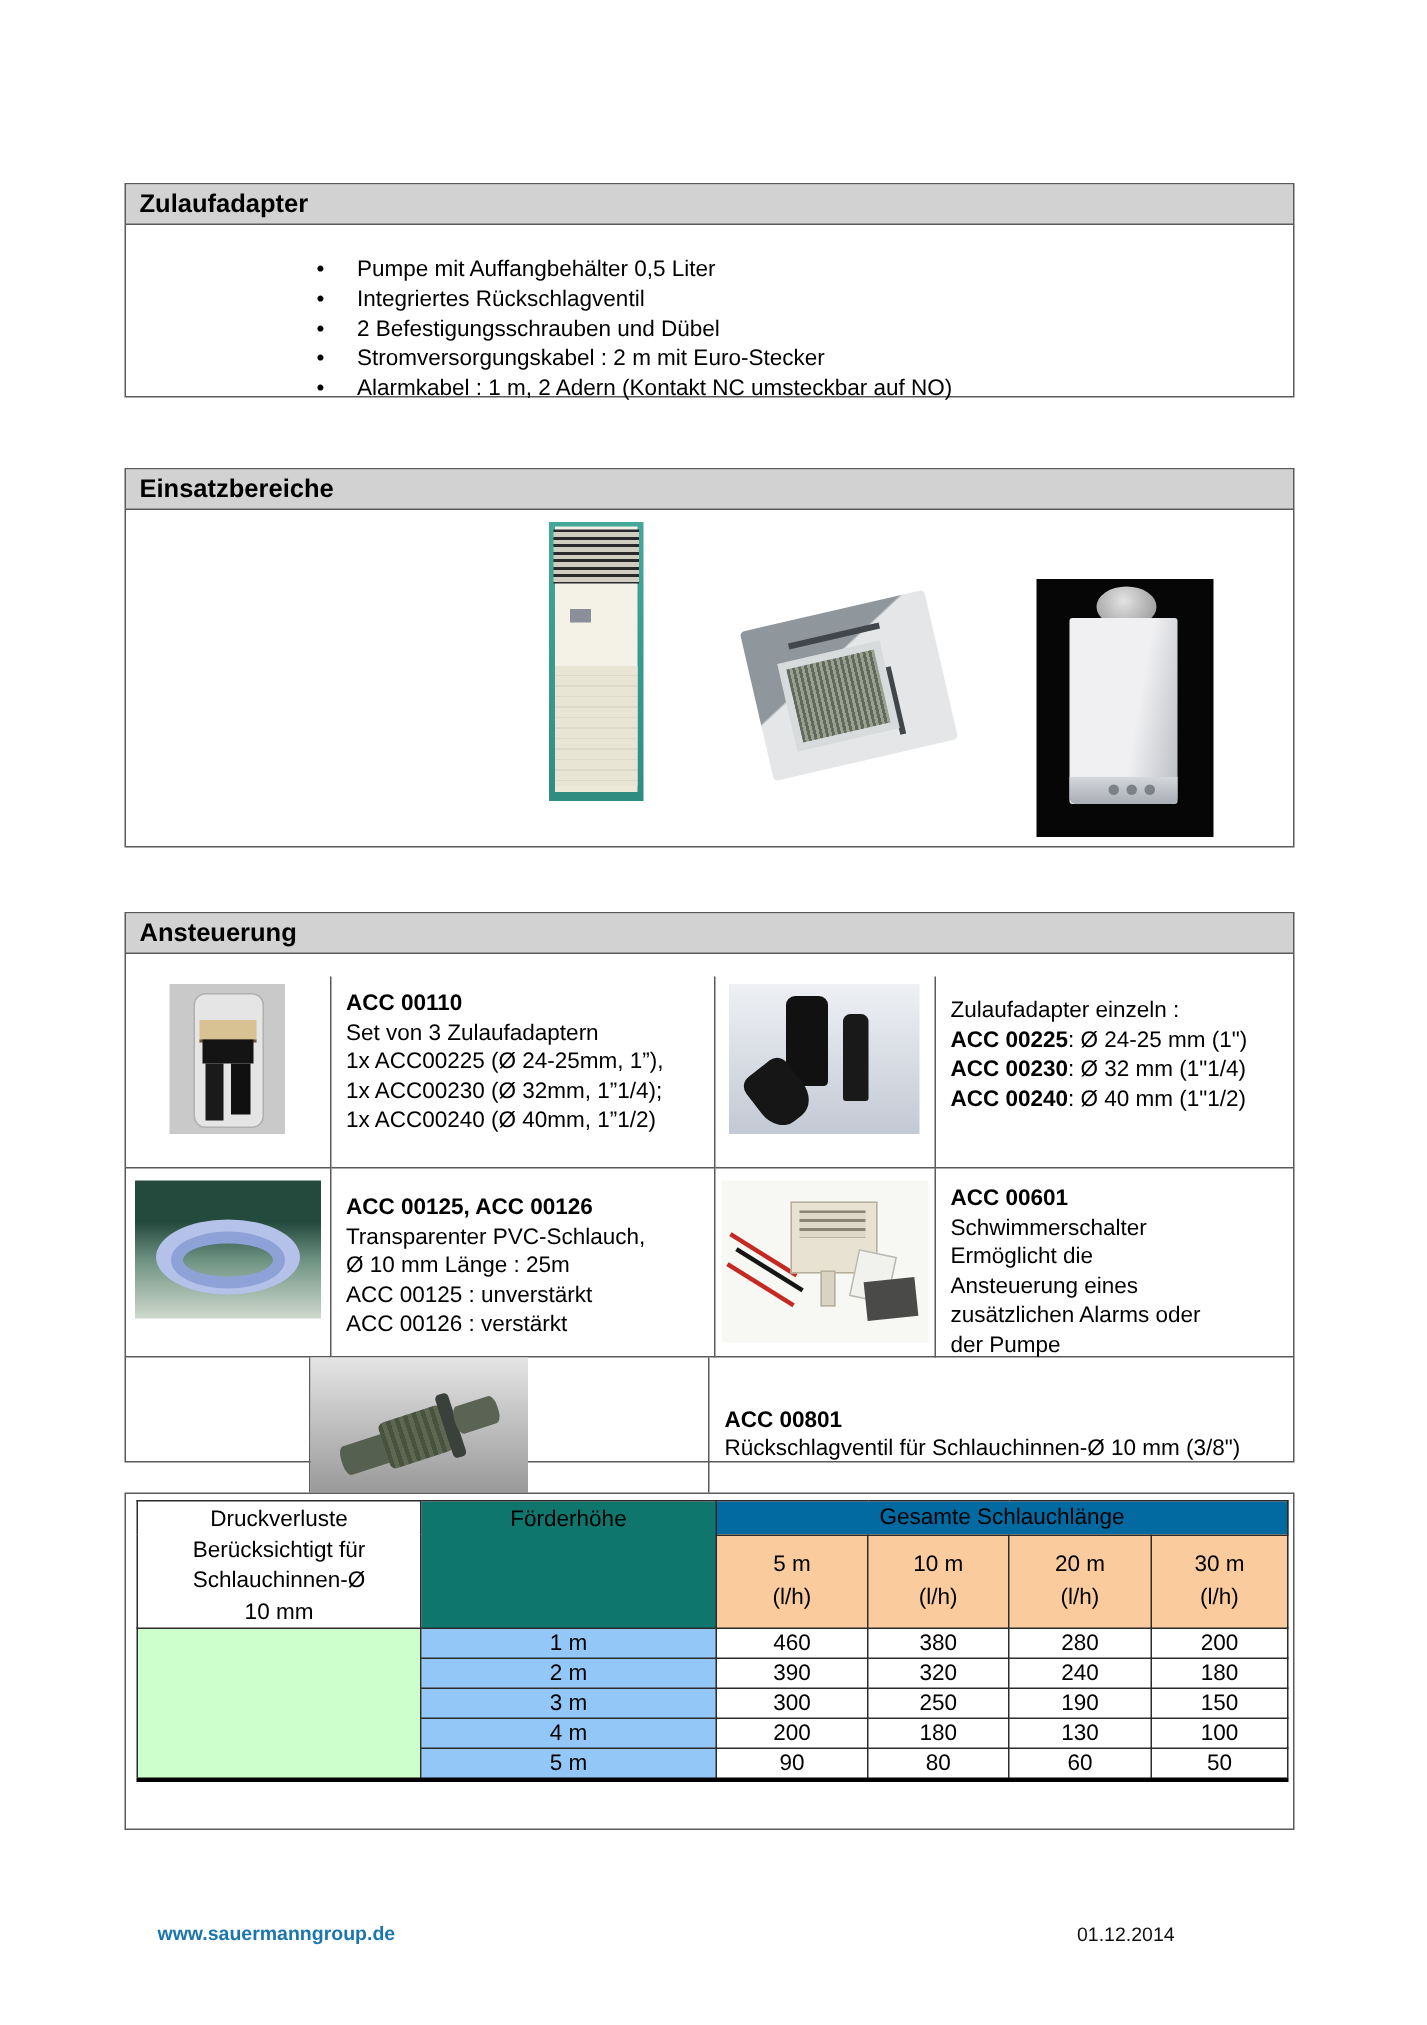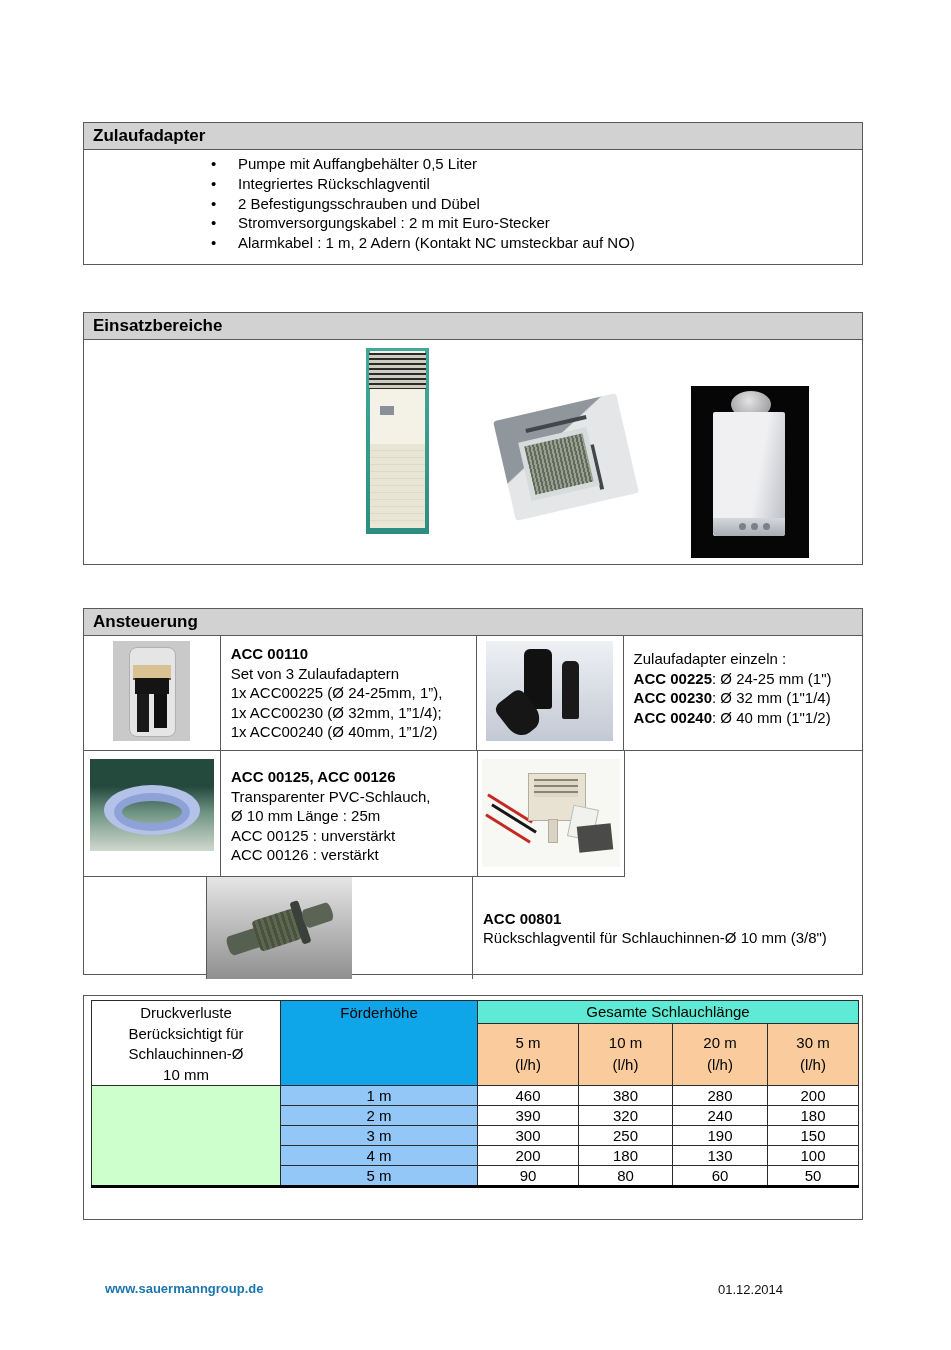--- a/index.html
+++ b/index.html
@@ -9,21 +9,21 @@
   }
   .section {
     position:absolute; left:83px; width:780px;
     border:1px solid #5a5a5a; background:#fff; box-sizing:border-box;
   }
   .section-header {
     height:26px; background:#d2d2d2; border-bottom:1px solid #5a5a5a;
     font-weight:bold; font-size:17px; line-height:26px; padding-left:9px;
   }
   
-  .bullets { padding-top:4px; }
+  .bullets { padding-top:20px; }
   .bullet-line {
     position:relative; padding-left:154px; line-height:19.8px; font-size:15px;
   }
   .bullet-line::before { content:"•"; position:absolute; left:127px; top:0; }
   
   .einsatz-lines { position:absolute; left:10px; top:14px; }
   .einsatz-line { font-size:15px; line-height:18.7px; min-height:18.7px; white-space:nowrap; }
   .photo { position:absolute; }
   
   .floor-ac { left:282px; top:35px; width:63px; height:186px;
@@ -112,23 +112,23 @@
   .img-valve .flg { position:absolute; left:72px; top:-4px; width:9px; height:44px; background:#39413a; border-radius:3px; }
   .img-valve .p2 { position:absolute; left:80px; top:7px; width:30px; height:19px; background:#5a6354; border-radius:4px/8px; }
   
   .pump-wrap { margin:4px 7px 0 7px; }
   table.pump { border-collapse:collapse; table-layout:fixed; width:767px;
     border:1px solid #2b2b2b; border-bottom:3px solid #000; }
   table.pump td { border:1px solid #2b2b2b; text-align:center; font-size:15px; padding:0; }
   td.c1h { vertical-align:top; background:#fff; }
   td.c1h .hl { line-height:20.5px; }
   td.c1h .hl:first-child { padding-top:2px; }
-  td.c2h { vertical-align:top; background:#0ea5e9; }
+  td.c2h { vertical-align:top; background:#0f766e; }
   td.c2h .hl { line-height:22px; padding-top:1px; }
-  td.spanh { height:21px; background:#5eead4; }
+  td.spanh { height:21px; background:#0369a1; }
   td.orange { background:#f9cb9d; height:60px; }
   td.orange .ln { line-height:22px; }
   td.green { background:#ccffcc; }
   td.blue  { background:#92c7f7; }
   tr.drow td { height:19px; line-height:19px; }
   
   .footer-link { position:absolute; left:105px; top:1281px; font-size:13px; font-weight:bold;
     color:#1b76ae; text-decoration:none; }
   .footer-date { position:absolute; left:718px; top:1282px; font-size:13px; color:#111; }
 </style>
@@ -168,21 +168,21 @@
       <div class="panel"></div>
       <div class="knob" style="left:48px;"></div>
       <div class="knob" style="left:60px;"></div>
       <div class="knob" style="left:72px;"></div>
     </div>
   </div>
 
   <div class="section" style="top:608px; height:367px;">
     <div class="section-header">Ansteuerung</div>
 
-    <div class="acc-row" style="height:115px;">
+    <div class="acc-row" style="height:128px;margin-top:15px;">
       <div class="acc-cell rb bb" style="width:137px;">
         <div class="imgbox img-blister">
           <div class="pack"></div>
           <div class="card"></div>
           <div class="a1"></div>
           <div class="a2"></div>
           <div class="a3"></div>
         </div>
       </div>
       <div class="acc-cell rb bb" style="width:257px; padding:8px 0 0 10px;">
@@ -225,20 +225,28 @@
         <div class="imgbox img-float">
           <div class="w1"></div>
           <div class="w2"></div>
           <div class="w3"></div>
           <div class="box"></div>
           <div class="lbl"></div>
           <div class="leg"></div>
           <div class="flt"></div>
           <div class="pad"></div>
         </div>
+      </div>
+      <div class="acc-cell bb" style="width:239px; padding:10px 0 0 10px;">
+        <div class="acc-line acc-title">ACC 00601</div>
+        <div class="acc-line">Schwimmerschalter</div>
+        <div class="acc-line">Ermöglicht die</div>
+        <div class="acc-line">Ansteuerung eines</div>
+        <div class="acc-line">zusätzlichen Alarms oder</div>
+        <div class="acc-line">der Pumpe</div>
       </div>
     </div>
 
     <div class="acc-row" style="height:102px;">
       <div class="acc-cell rb" style="width:123px;"></div>
       <div class="acc-cell" style="width:265px;">
         <div class="imgbox img-valve">
           <div class="asm">
             <div class="p1"></div>
             <div class="bar"></div>

